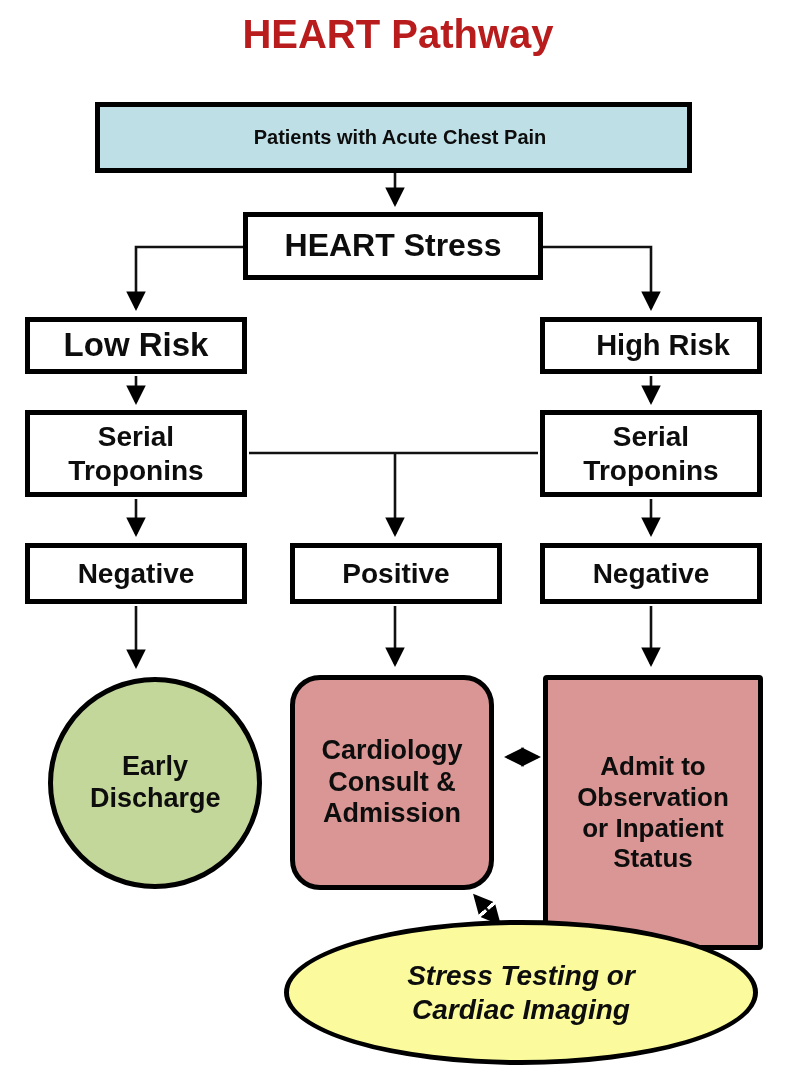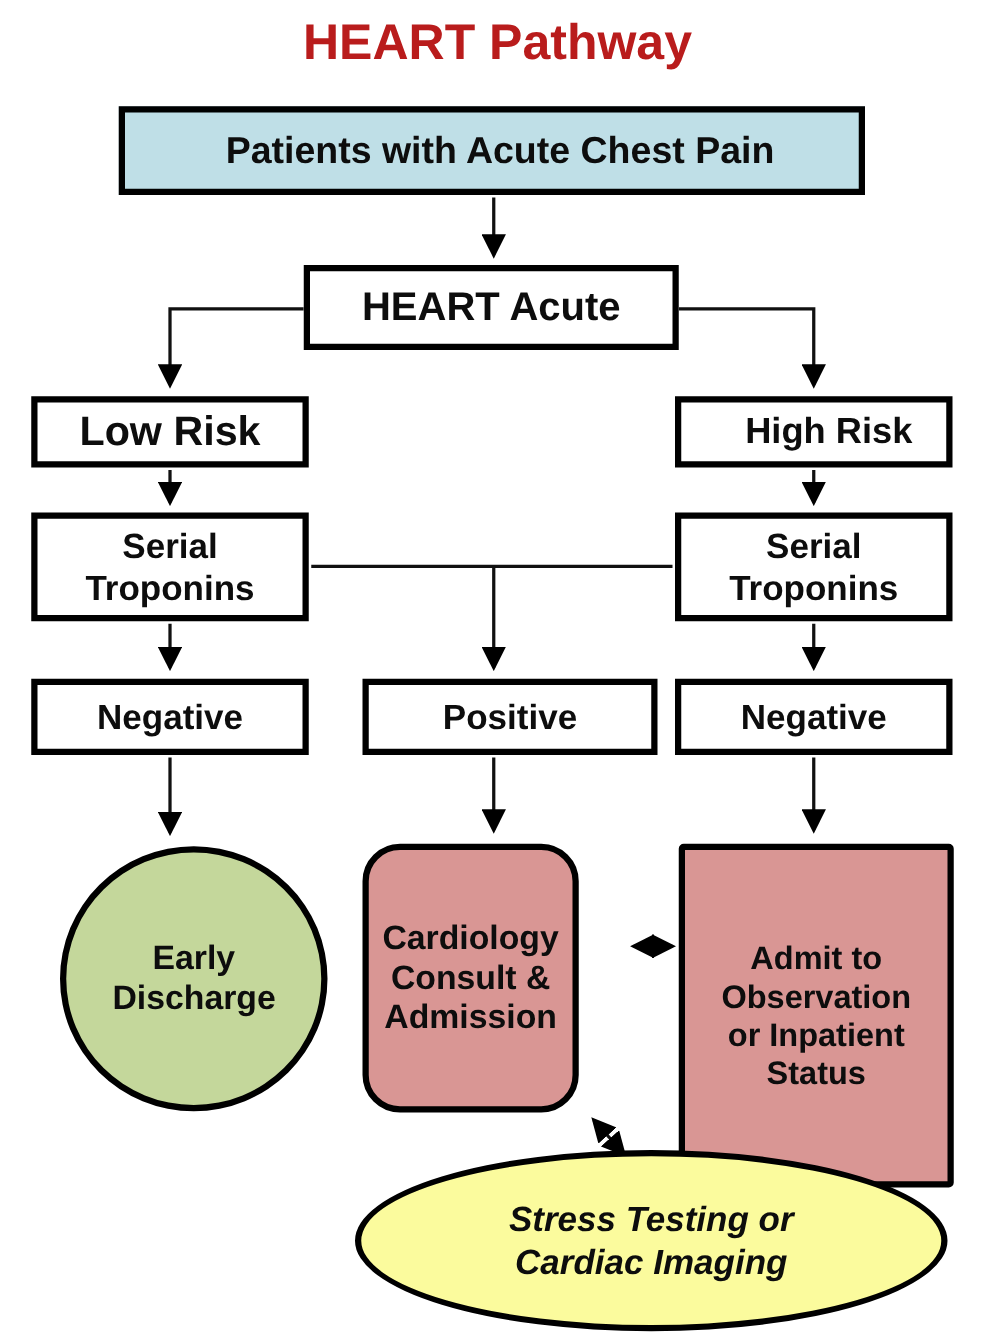--- a/index.html
+++ b/index.html
@@ -41,39 +41,39 @@
     font-weight: bold;
     color: #0d0d0d;
     line-height: 1.18;
     z-index: 2;
     box-sizing: border-box;
     border: 5px solid #000000;
     background: #ffffff;
   }
   .node .node-label { display: inline-block; }
 
-  .node-start   { left: 95px;  top: 85px;  width: 597px; height: 71px;  font-size: 30px; background: var(--start-fill); padding-left: 13px; }
+  .node-start   { left: 95px;  top: 102px;  width: 597px; height: 71px;  font-size: 20px; background: var(--start-fill); padding-left: 13px; }
   .node-score   { left: 243px; top: 212px; width: 300px; height: 68px;  font-size: 32px; }
   .node-lowrisk { left: 25px;  top: 317px; width: 222px; height: 57px;  font-size: 33px; }
   .node-highrisk{ left: 540px; top: 317px; width: 222px; height: 57px;  font-size: 29px; padding-left: 24px; }
   .node-serial-l{ left: 25px;  top: 410px; width: 222px; height: 87px;  font-size: 28px; }
   .node-serial-r{ left: 540px; top: 410px; width: 222px; height: 87px;  font-size: 28px; }
   .node-serial-l .node-label, .node-serial-r .node-label { max-width: 150px; }
   .node-neg-l   { left: 25px;  top: 543px; width: 222px; height: 61px;  font-size: 28px; }
-  .node-pos     { left: 290px; top: 543px; width: 236px; height: 61px;  font-size: 28px; }
+  .node-pos     { left: 290px; top: 543px; width: 212px; height: 61px;  font-size: 28px; }
   .node-neg-r   { left: 540px; top: 543px; width: 222px; height: 61px;  font-size: 28px; }
   .node-discharge {
     left: 48px; top: 677px; width: 214px; height: 212px;
     border-radius: 50%;
     font-size: 27px;
     background: var(--discharge-fill);
   }
   .node-discharge .node-label { max-width: 130px; }
   .node-cardiology {
-    left: 290px; top: 675px; width: 173px; height: 215px;
+    left: 290px; top: 675px; width: 204px; height: 215px;
     border-radius: 30px;
     font-size: 27px;
     background: var(--admission-fill);
   }
   .node-cardiology .node-label { max-width: 160px; }
   .node-admit {
     left: 543px; top: 675px; width: 220px; height: 275px;
     border-radius: 4px;
     font-size: 26px;
     background: var(--admission-fill);
@@ -118,21 +118,21 @@
       <path d="M475 896 L499 923" marker-start="url(#ah)" marker-end="url(#ah)"></path>
       <path d="M569 894 L546 921" marker-start="url(#ah)" marker-end="url(#ah)"></path>
     </g>
   </svg>
 
   <div class="node node-start">
     <span class="node-label">Patients with Acute Chest Pain</span>
   </div>
 
   <div class="node node-score">
-    <span class="node-label">HEART Acute</span>
+    <span class="node-label">HEART Stress</span>
   </div>
 
   <div class="node node-lowrisk">
     <span class="node-label">Low Risk</span>
   </div>
 
   <div class="node node-highrisk">
     <span class="node-label">High Risk</span>
   </div>
 

